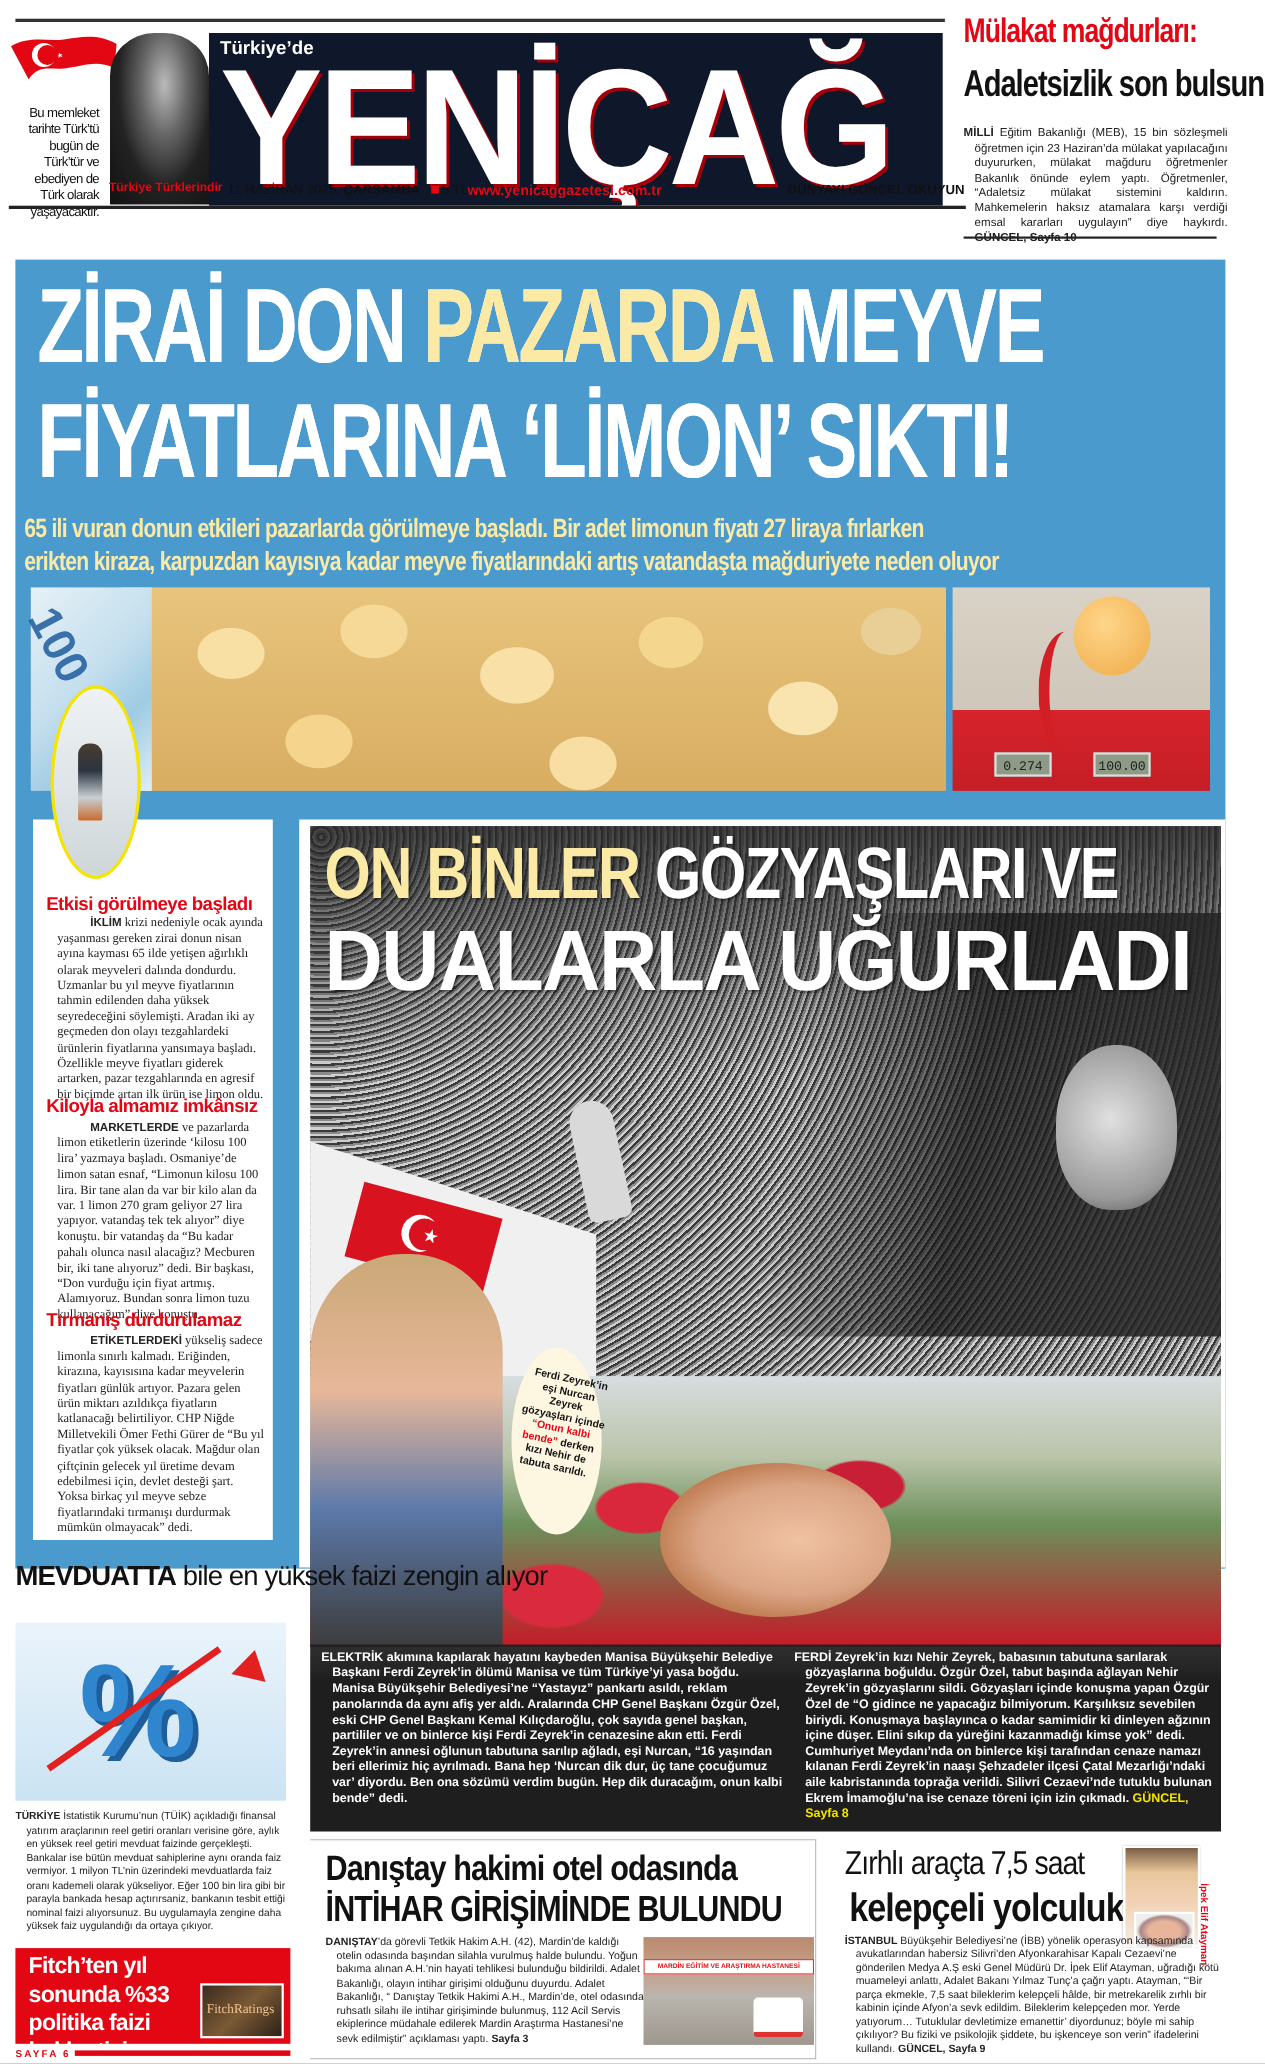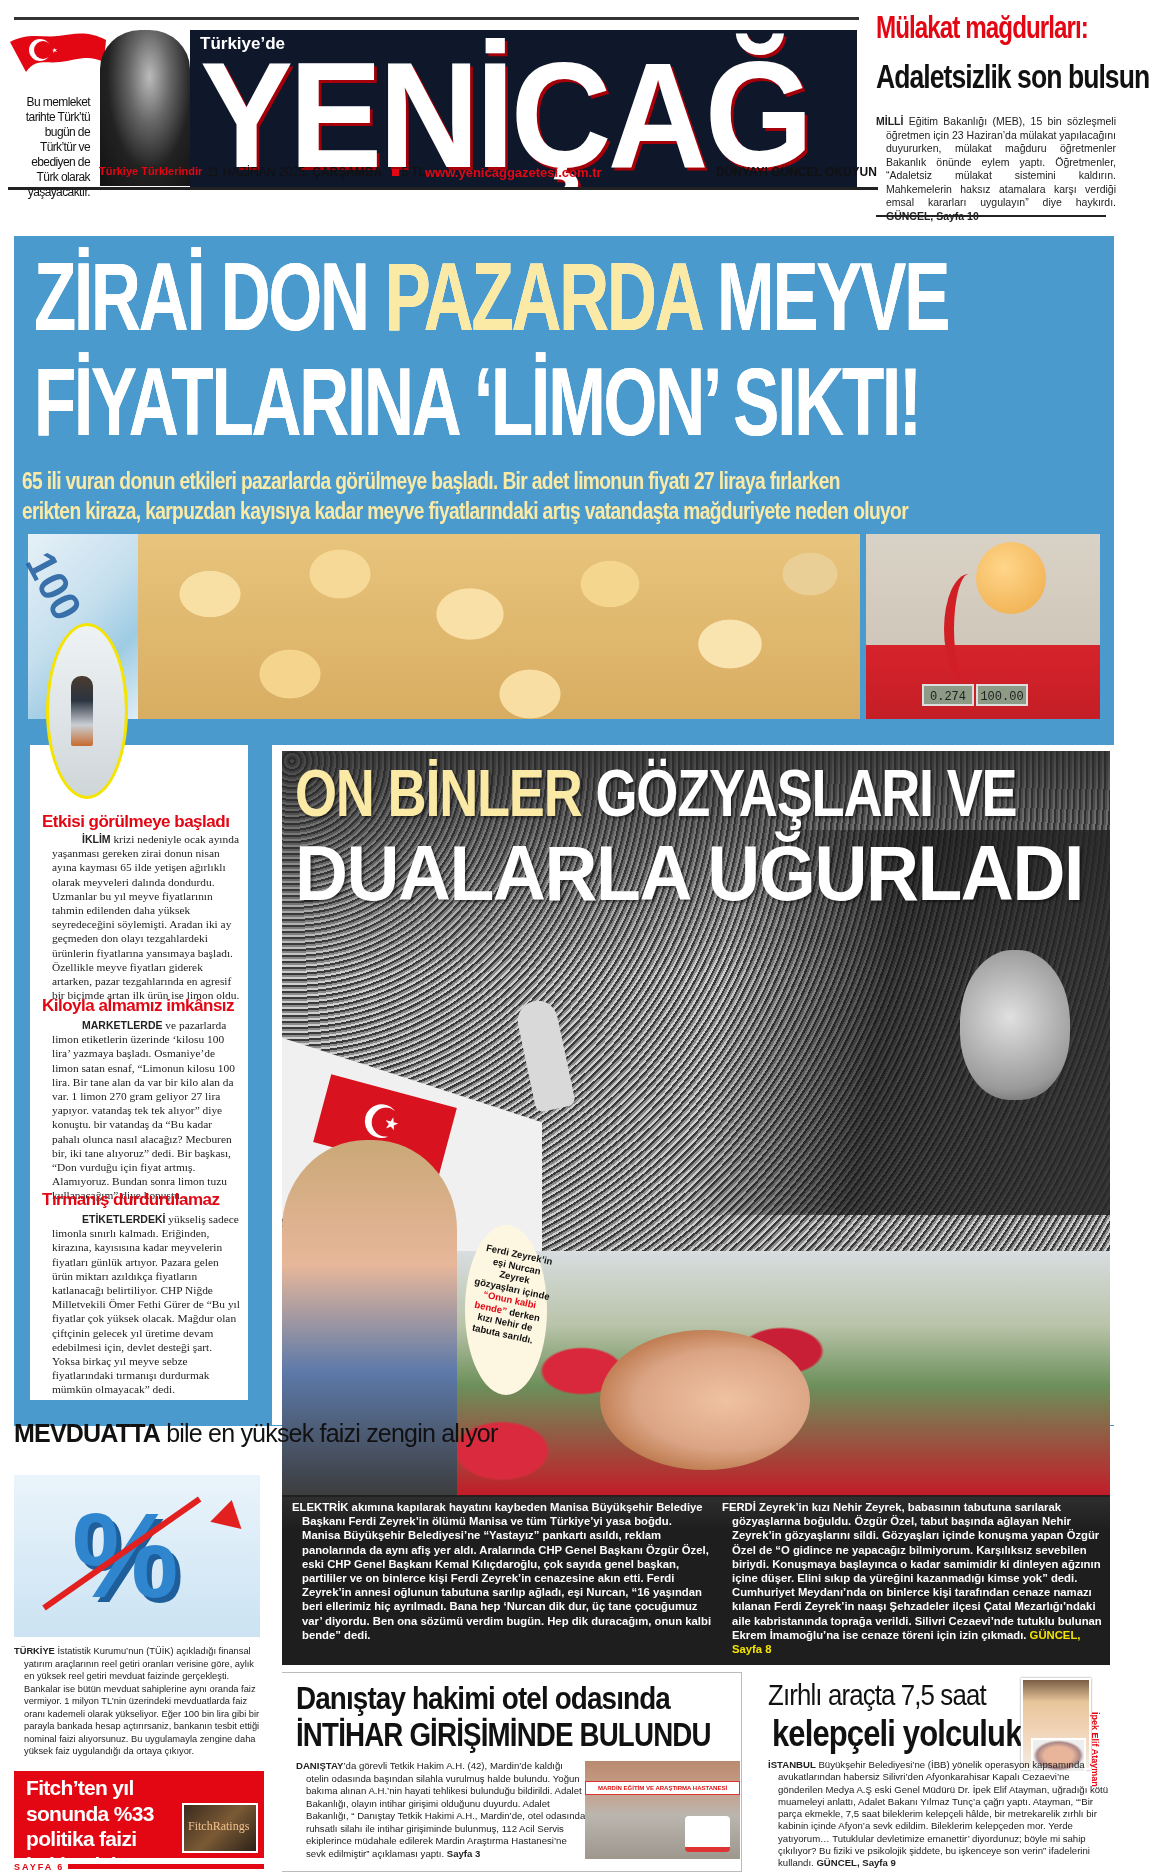--- a/index.html
+++ b/index.html
@@ -184,22 +184,22 @@
 <div class="abs deck deck1">65 ili vuran donun etkileri pazarlarda görülmeye başladı. Bir adet limonun fiyatı 27 liraya fırlarken</div>
 <div class="abs deck deck2">erikten kiraza, karpuzdan kayısıya kadar meyve fiyatlarındaki artış vatandaşta mağduriyete neden oluyor</div>
 
 <div class="abs photo-lemons"></div>
 <div class="abs photo-money">
   <span class="bill-num">100</span>
 </div>
 <div class="abs photo-scale">
   <div class="scale-lemon"></div>
   <div class="scale-arrow"></div>
-  <div class="scale-display" style="left:56px">0.274</div>
-  <div class="scale-display" style="left:110px">100.00</div>
+  <div class="scale-display" style="left:38px">0.274</div>
+  <div class="scale-display" style="left:128px">100.00</div>
 </div>
 
 <div class="abs side-panel"></div>
 <div class="abs circle-farmer">
   <div class="farmer"></div>
 </div>
 
 <div class="abs side-head" style="top:812px">Etkisi görülmeye başladı</div>
 <div class="abs side-body hang" style="top:832px"><span class="lead">İKLİM</span><span> krizi nedeniyle ocak ayında yaşanması gereken zirai donun nisan ayına kayması 65 ilde yetişen ağırlıklı olarak meyveleri dalında dondurdu. Uzmanlar bu yıl meyve fiyatlarının tahmin edilenden daha yüksek seyredeceğini söylemişti. Aradan iki ay geçmeden don olayı tezgahlardeki ürünlerin fiyatlarına yansımaya başladı. Özellikle meyve fiyatları giderek artarken, pazar tezgahlarında en agresif bir biçimde artan ilk ürün ise limon oldu.</span></div>
 

